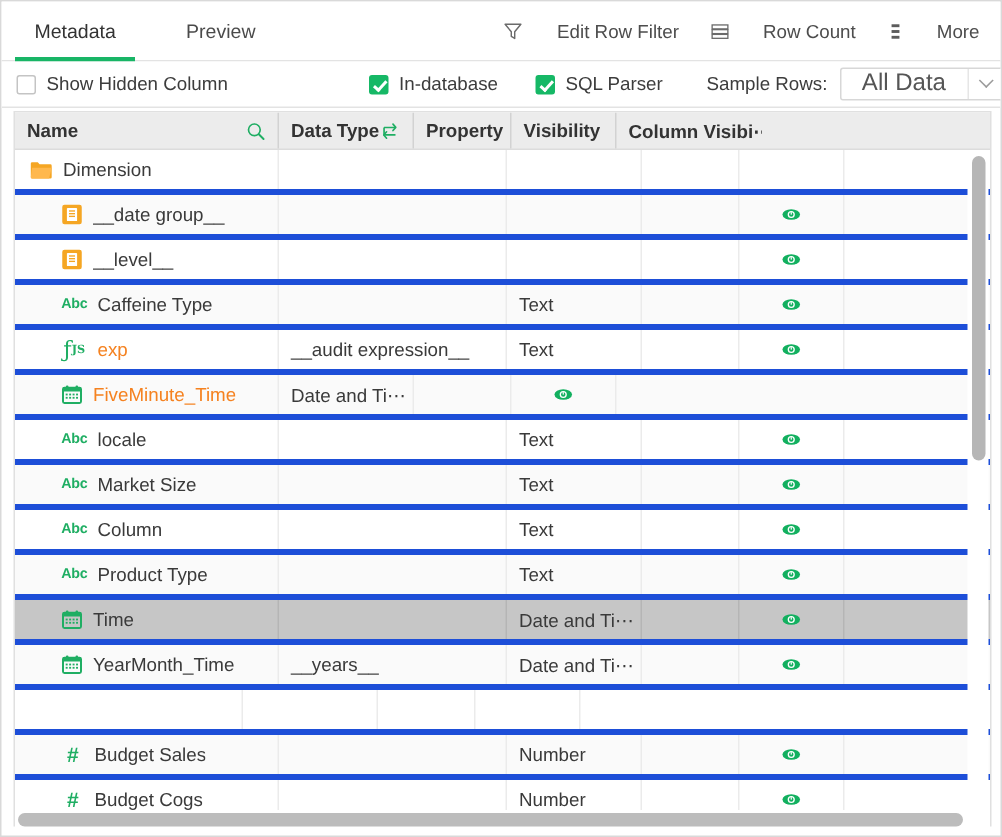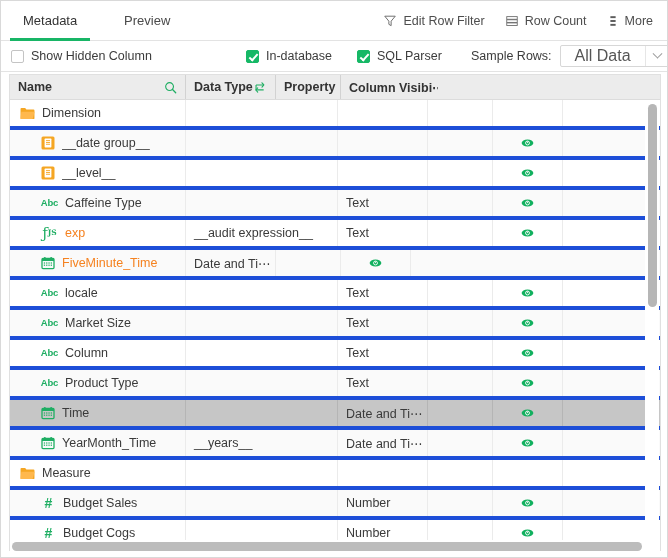--- a/index.html
+++ b/index.html
@@ -51,21 +51,21 @@
     display: flex;
     align-items: center;
     gap: 20px;
     padding-right: 14px;
     font-size: 12.5px;
     color: #4d4d4d;
   }
   .tb-btn {
     display: flex;
     align-items: flex-start;
-    gap: 6px;
+    gap: 22px;
     cursor: pointer;
     white-space: nowrap;
   }
   .tb-ico { display: inline-flex; align-items: center; justify-content: center; }
 
   
   .optbar {
     position: relative;
     height: 31px;
     display: flex;
@@ -338,20 +338,23 @@
           <span class="hicon">
             <svg width="13" height="13" viewBox="0 0 14 14">
               <path d="M2.2 4.3h8.2M2.2 4.3V9.6h8.2" fill="none" stroke="#1fae63" stroke-width="1.2" stroke-linejoin="round"></path>
               <path d="M8.6 1.9l2 2.3-2 2.3" fill="none" stroke="#1fae63" stroke-width="1.2" stroke-linejoin="round" stroke-linecap="round"></path>
               <path d="M4 7.4l-2 2.3 2 2.3" fill="none" stroke="#1fae63" stroke-width="1.2" stroke-linejoin="round" stroke-linecap="round"></path>
             </svg>
           </span>
         </div>
         <div class="hcell" style="width: 65px; flex: 0 0 65px;">
           <span>Property</span>
+        </div>
+        <div class="hcell" style="width: 70px; flex: 0 0 70px;">
+          <span>Visibility</span>
         </div>
         <div class="hcell" style="width: 97px; flex: 0 0 97px;">
           <span>Column Visibi⋯</span>
         </div>
       </div>
     <div class="grid-body" id="grid-body">
         <div class="row">
           <div class="cell name-cell indent1" style="width: 176px; flex: 0 0 176px;">
             <span class="ico ico-folder">
               <svg width="15" height="13" viewBox="0 0 16 14">
@@ -730,29 +733,20 @@
                 <circle cx="8" cy="5.5" r="2.4" fill="none" stroke="#ffffff" stroke-width="1.1"></circle>
                 <rect x="7.5" y="3.6" width="1" height="2" fill="#ffffff"></rect>
               </svg>
             </span>
           </div>
           <div class="cell" style="width: 97px; flex: 0 0 97px;">
             <span></span>
           </div>
         </div>
         <div class="row">
-          <div class="cell name-cell indent1" style="width: 176px; flex: 0 0 176px;">
-            <span class="ico ico-folder">
-              <svg width="15" height="13" viewBox="0 0 16 14">
-                <path d="M0.5 2.2a1 1 0 0 1 1-1h4l1.3 1.5h7.7a1 1 0 0 1 1 1V12a1 1 0 0 1-1 1H1.5a1 1 0 0 1-1-1z" fill="#f5a623"></path>
-                <path d="M1.4 5.2h14.2l-1.9 7.3a.8.8 0 0 1-.8.5H1.5a1 1 0 0 1-1-1z" fill="#ffb84d"></path>
-              </svg>
-            </span>
-            <span class="nm">Measure</span>
-          </div>
           <div class="cell" style="width: 152px; flex: 0 0 152px;">
             <span></span>
           </div>
           <div class="cell" style="width: 90px; flex: 0 0 90px;">
             <span></span>
           </div>
           <div class="cell" style="width: 65px; flex: 0 0 65px;">
             <span></span>
           </div>
           <div class="cell center" style="width: 70px; flex: 0 0 70px;"></div>

